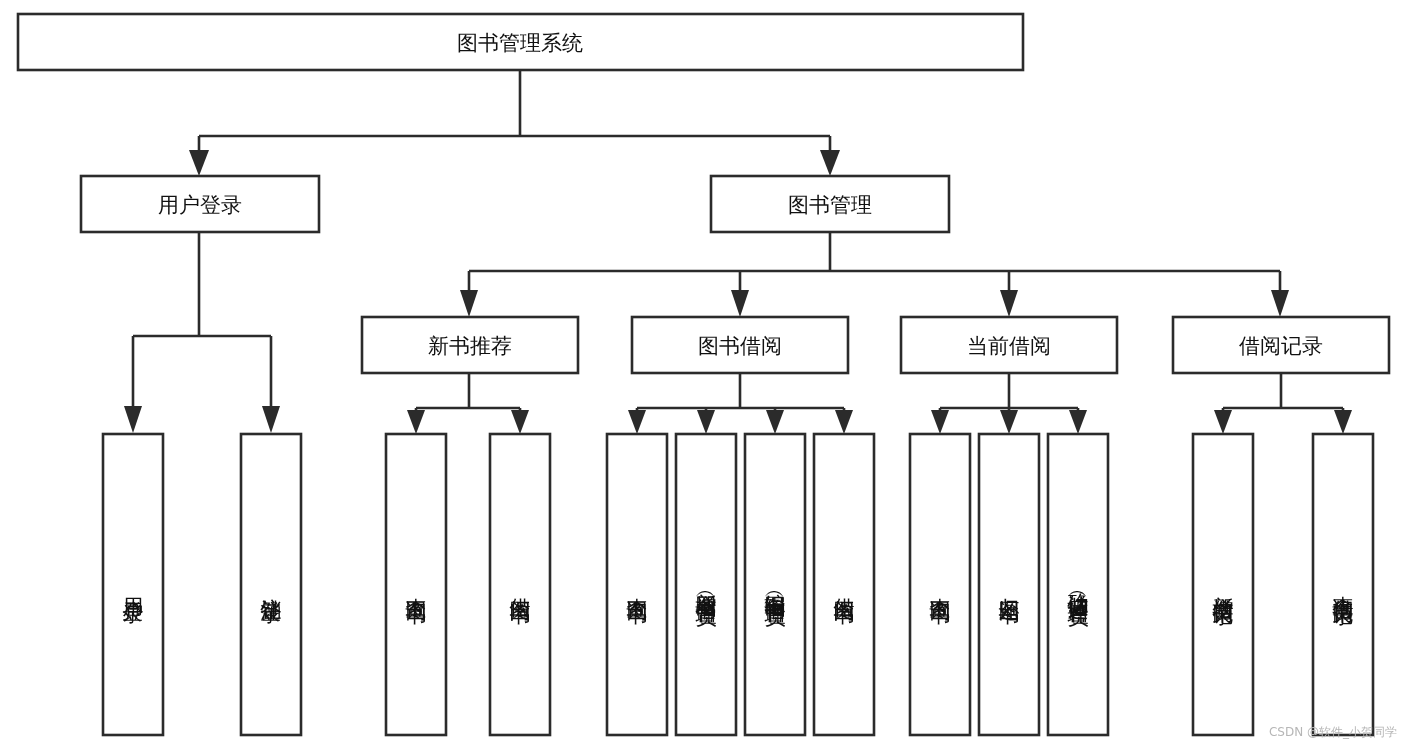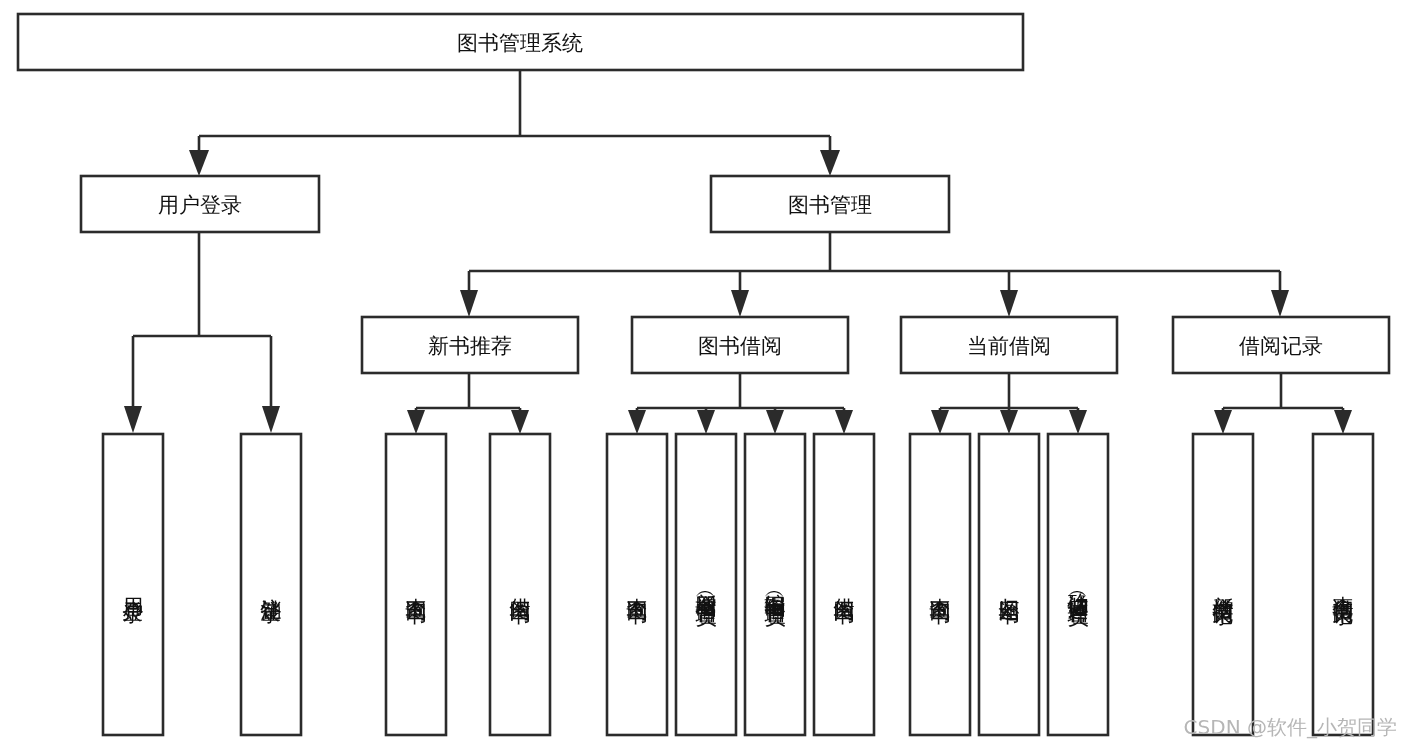--- a/index.html
+++ b/index.html
@@ -64,21 +64,21 @@
     line-height: 1.15;
     color: #111111;
     letter-spacing: 2px;
     white-space: nowrap;
   }
   .watermark {
     position: absolute;
     right: 8px;
     bottom: 6px;
     font-family: "DejaVu Sans", "Liberation Sans", sans-serif;
-    font-size: 20px;
+    font-size: 12px;
     color: #b6b6b6;
     white-space: nowrap;
     pointer-events: none;
   }
 </style>
 </head>
 <body>
 
 <div id="diagram-root">
 

